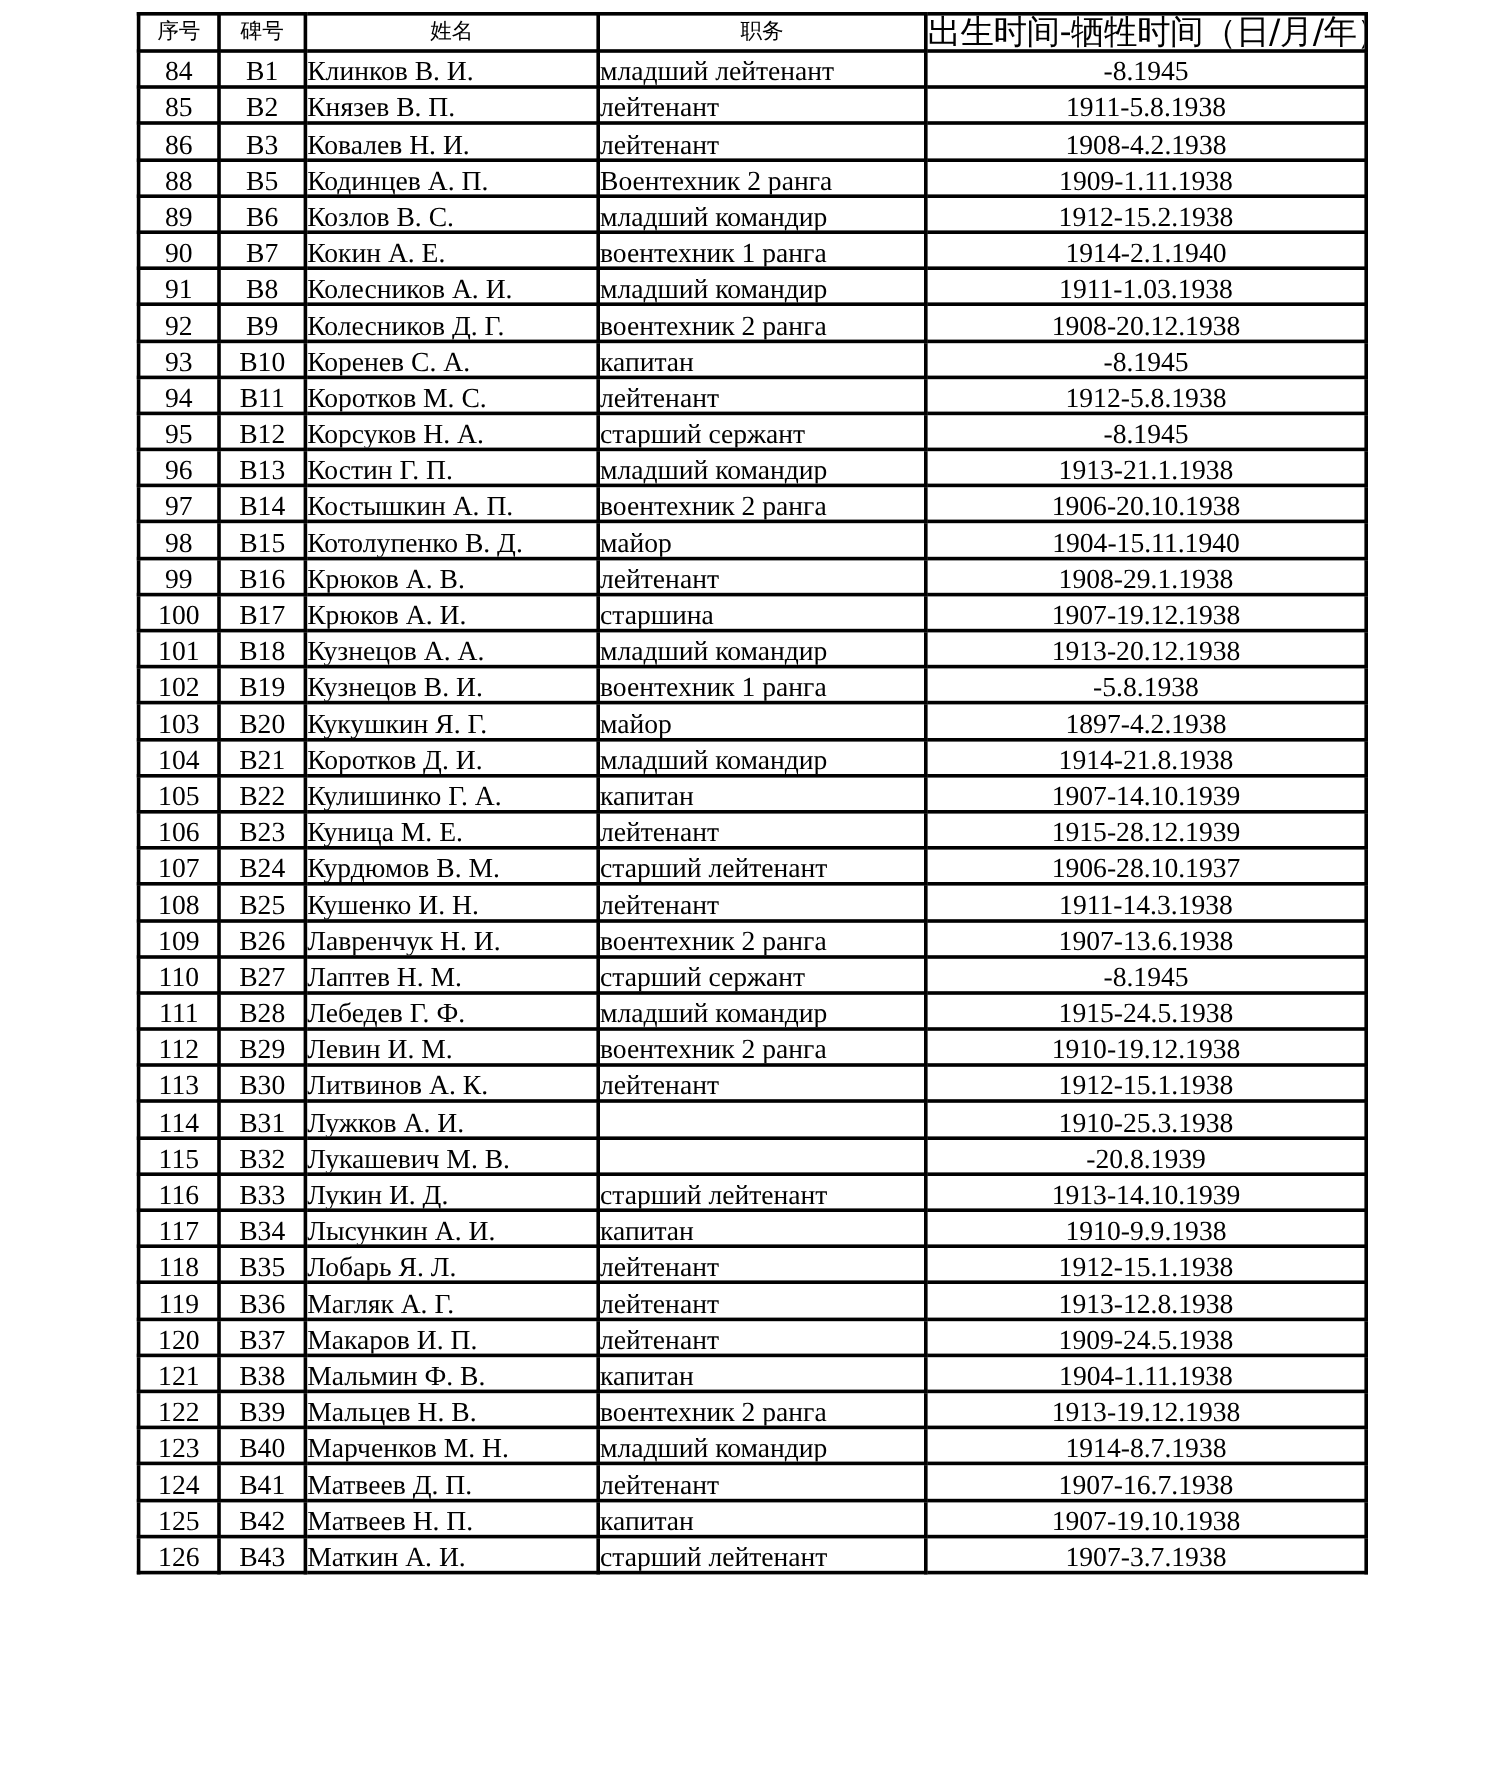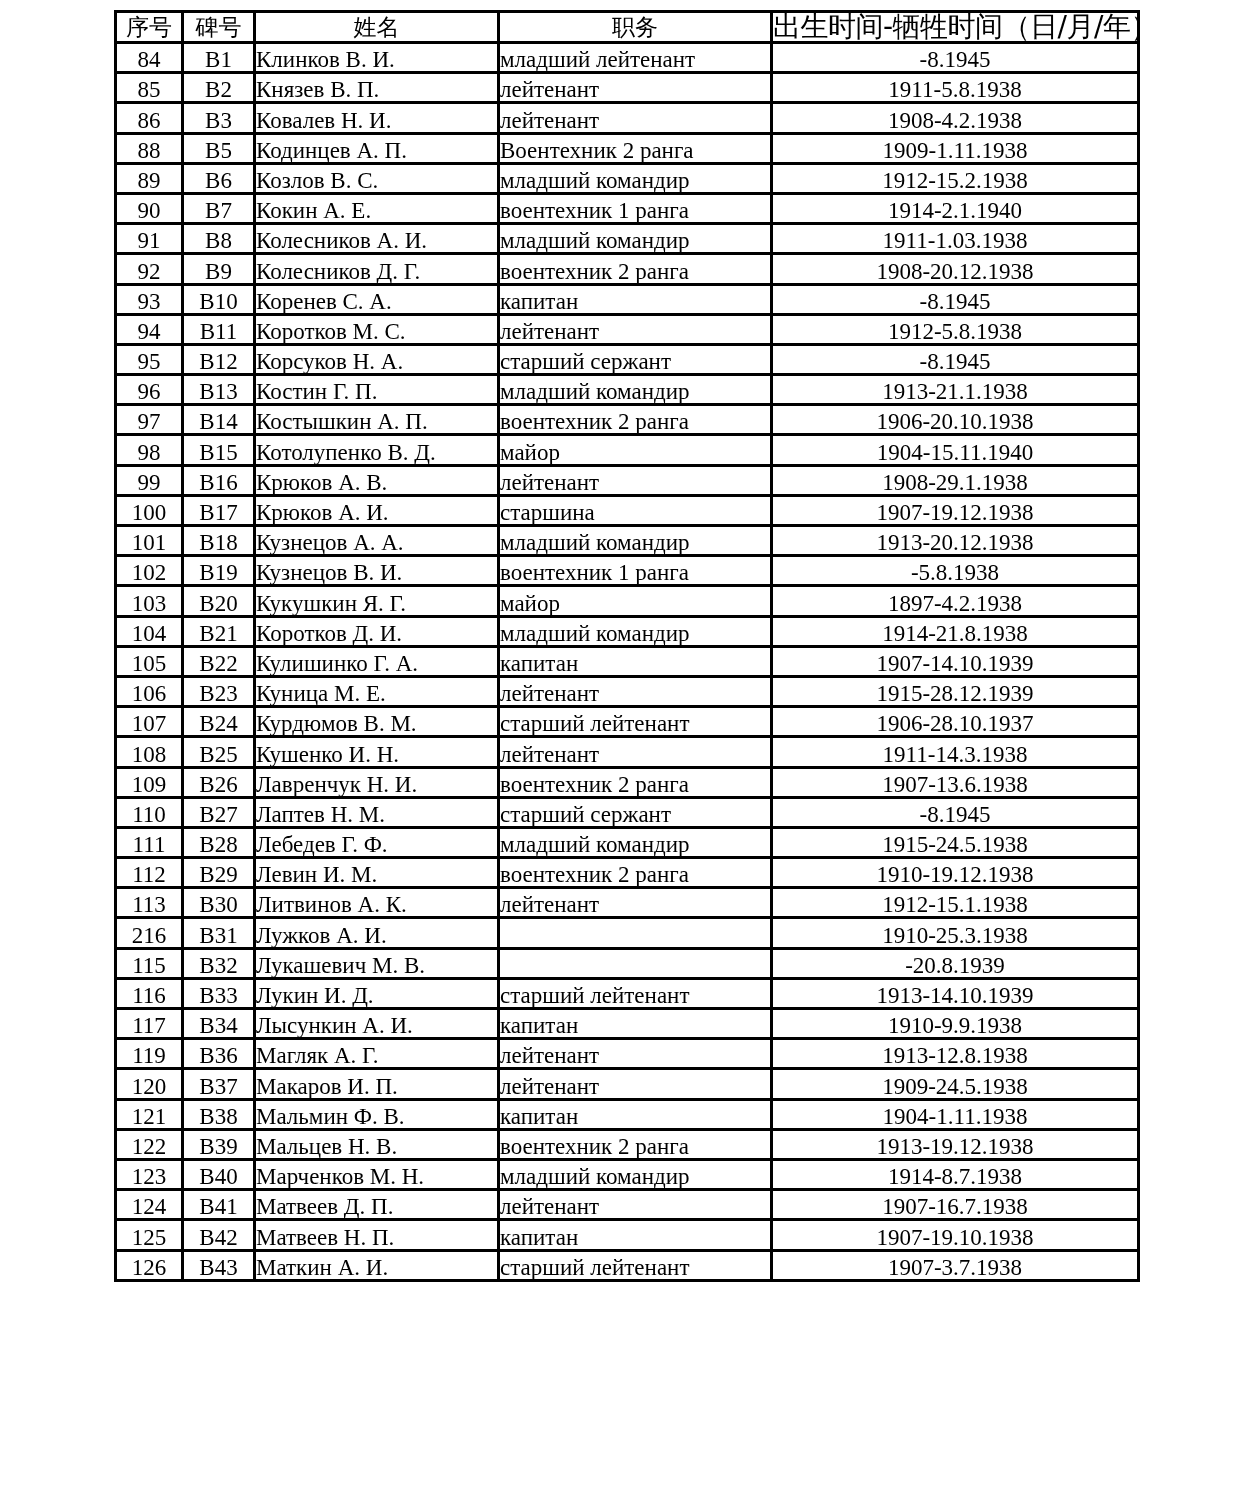--- a/index.html
+++ b/index.html
@@ -18,21 +18,21 @@
     border: 3px solid #000;
     padding: 0;
     overflow: hidden;
     white-space: nowrap;
     line-height: 1;
   }
   table.roster th {
     height: 28px;
     font-family: "DejaVu Sans", sans-serif;
     font-weight: normal;
-    font-size: 23px;
+    font-size: 18px;
     text-align: center;
     vertical-align: middle;
   }
   table.roster th.h-date { font-size: 28px; letter-spacing: -0.5px; }
   table.roster td {
     height: 27.2px;
     font-size: 23px;
     vertical-align: bottom;
     padding-bottom: 0px;
   }
@@ -262,21 +262,21 @@
         <td class="c-date">1910-19.12.1938</td>
       </tr>
       <tr>
         <td class="c-no">113</td>
         <td class="c-stele">B30</td>
         <td class="c-name">Литвинов А. К.</td>
         <td class="c-rank">лейтенант</td>
         <td class="c-date">1912-15.1.1938</td>
       </tr>
       <tr>
-        <td class="c-no">216</td>
+        <td class="c-no">114</td>
         <td class="c-stele">B31</td>
         <td class="c-name">Лужков А. И.</td>
         <td class="c-rank"></td>
         <td class="c-date">1910-25.3.1938</td>
       </tr>
       <tr>
         <td class="c-no">115</td>
         <td class="c-stele">B32</td>
         <td class="c-name">Лукашевич М. В.</td>
         <td class="c-rank"></td>
@@ -290,20 +290,27 @@
         <td class="c-date">1913-14.10.1939</td>
       </tr>
       <tr>
         <td class="c-no">117</td>
         <td class="c-stele">B34</td>
         <td class="c-name">Лысункин А. И.</td>
         <td class="c-rank">капитан</td>
         <td class="c-date">1910-9.9.1938</td>
       </tr>
       <tr>
+        <td class="c-no">118</td>
+        <td class="c-stele">B35</td>
+        <td class="c-name">Лобарь Я. Л.</td>
+        <td class="c-rank">лейтенант</td>
+        <td class="c-date">1912-15.1.1938</td>
+      </tr>
+      <tr>
         <td class="c-no">119</td>
         <td class="c-stele">B36</td>
         <td class="c-name">Магляк А. Г.</td>
         <td class="c-rank">лейтенант</td>
         <td class="c-date">1913-12.8.1938</td>
       </tr>
       <tr>
         <td class="c-no">120</td>
         <td class="c-stele">B37</td>
         <td class="c-name">Макаров И. П.</td>

